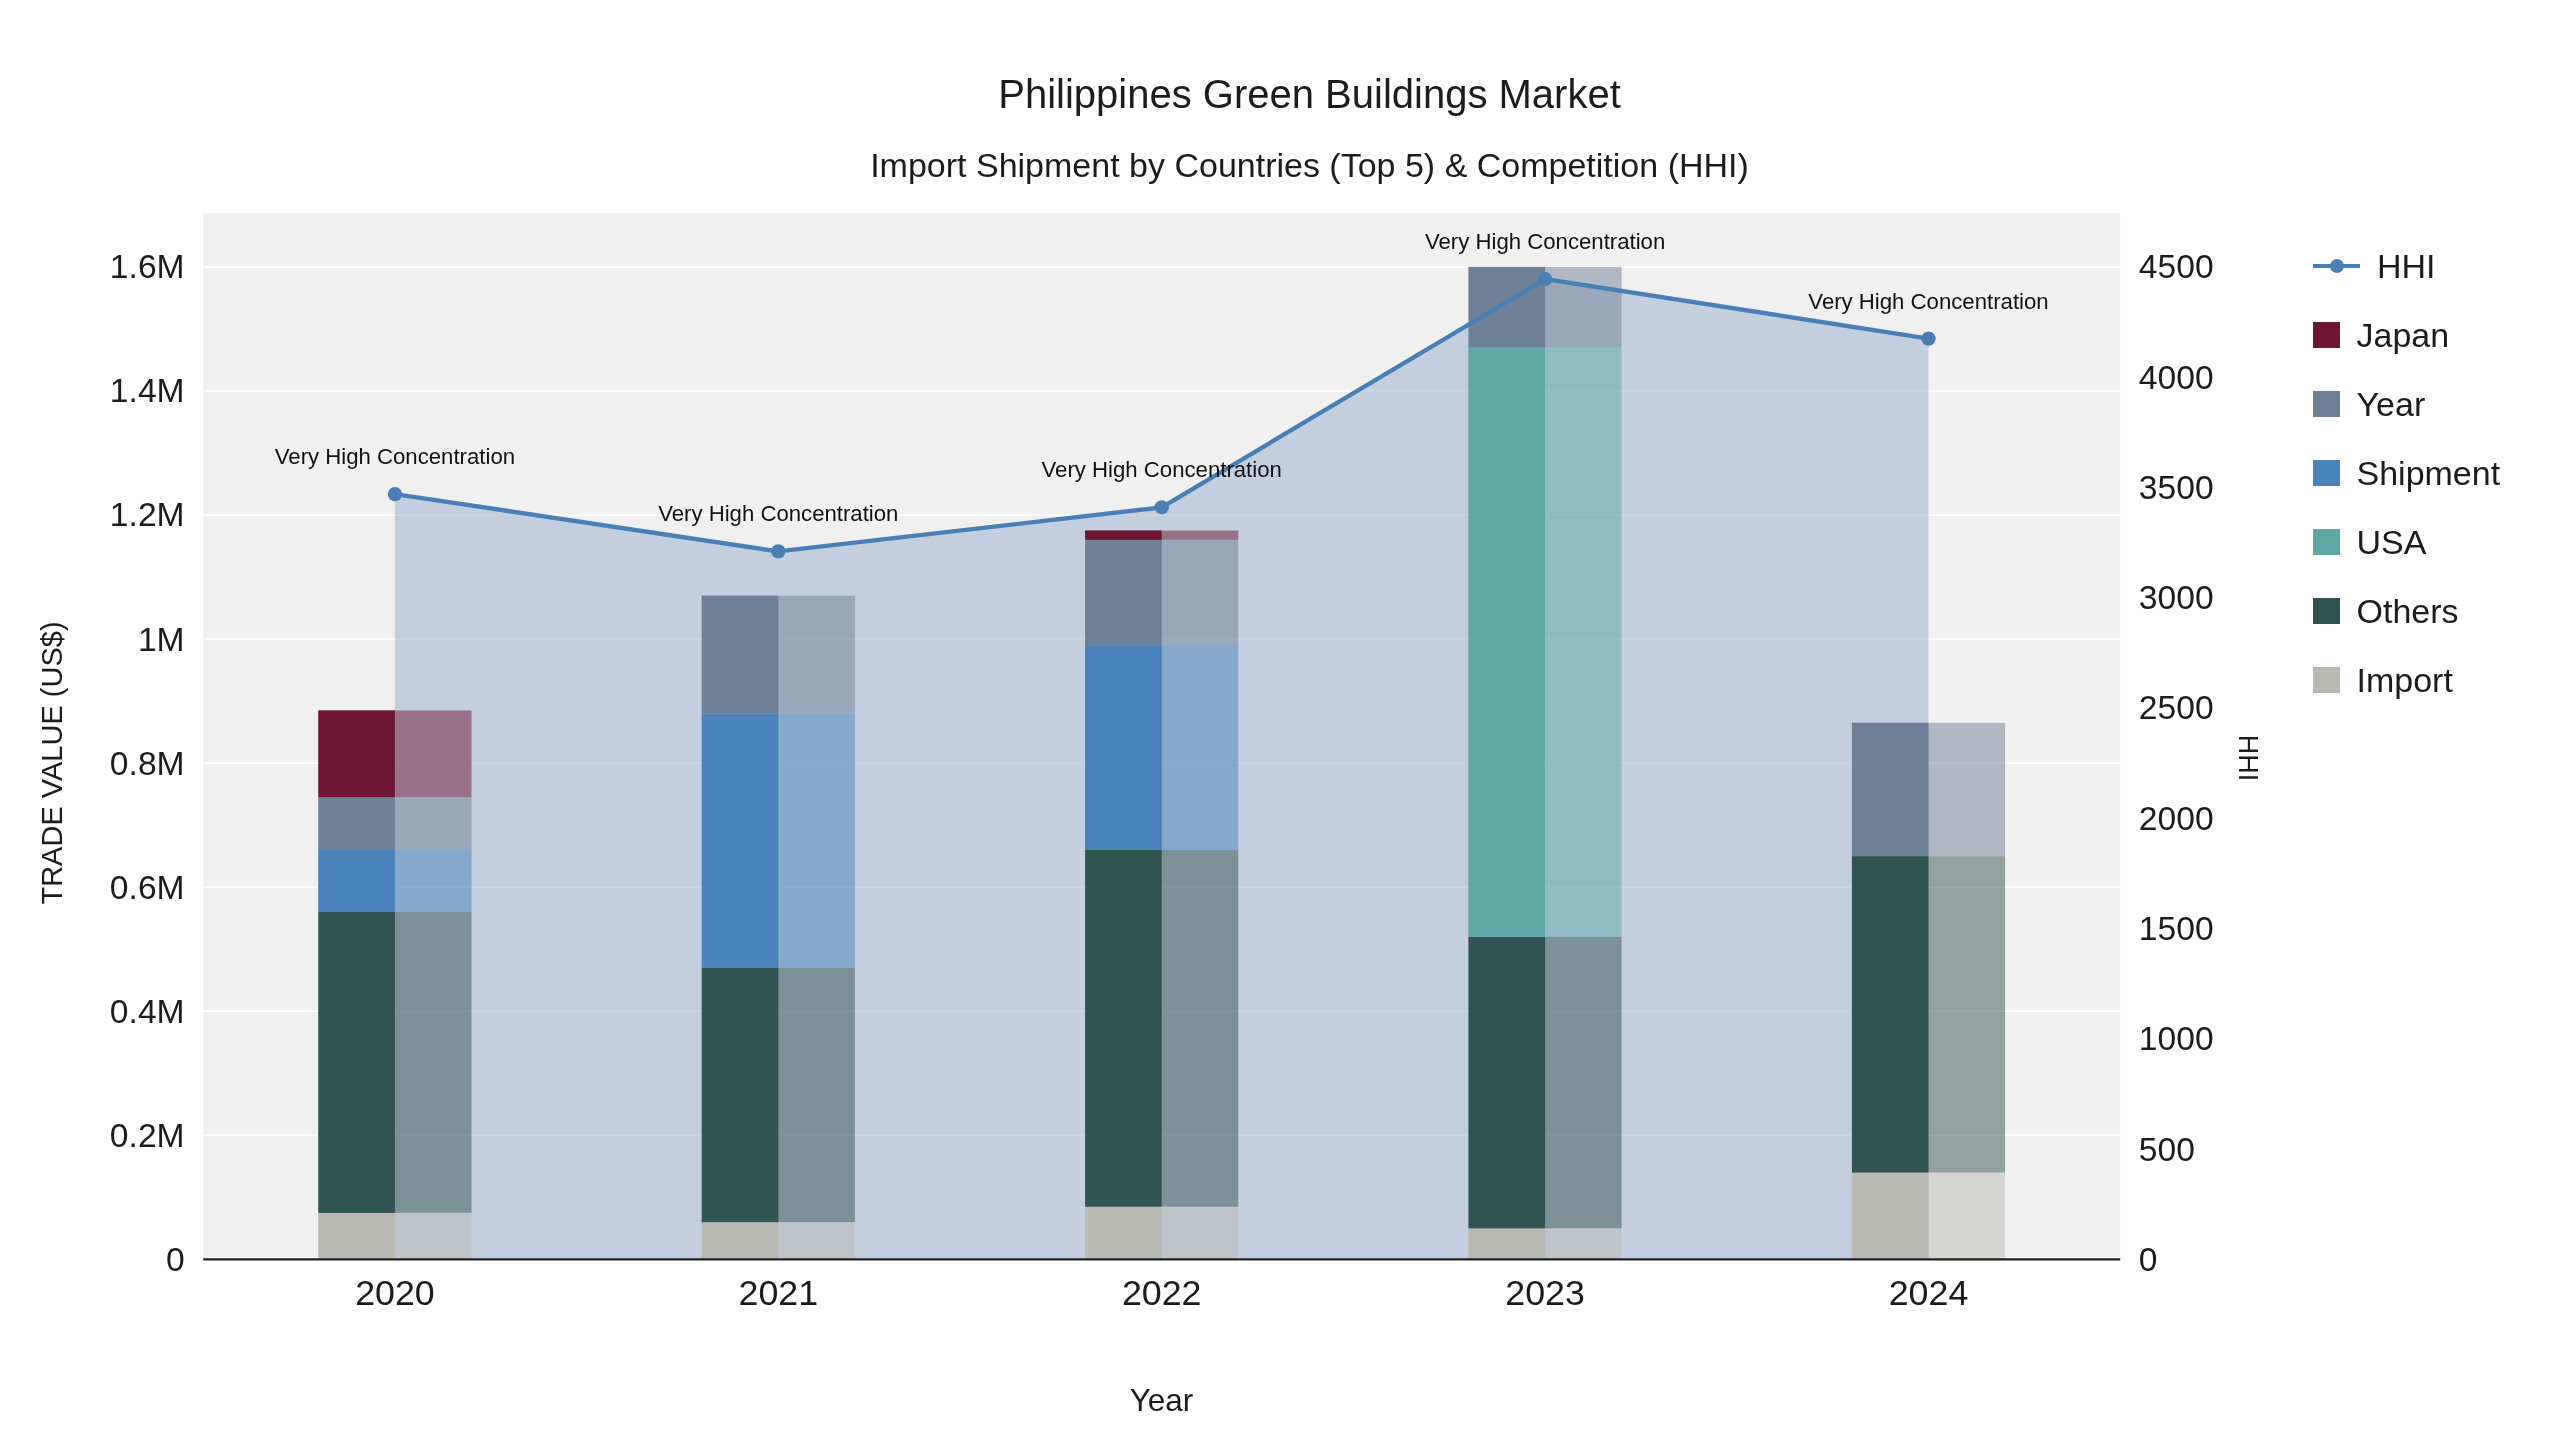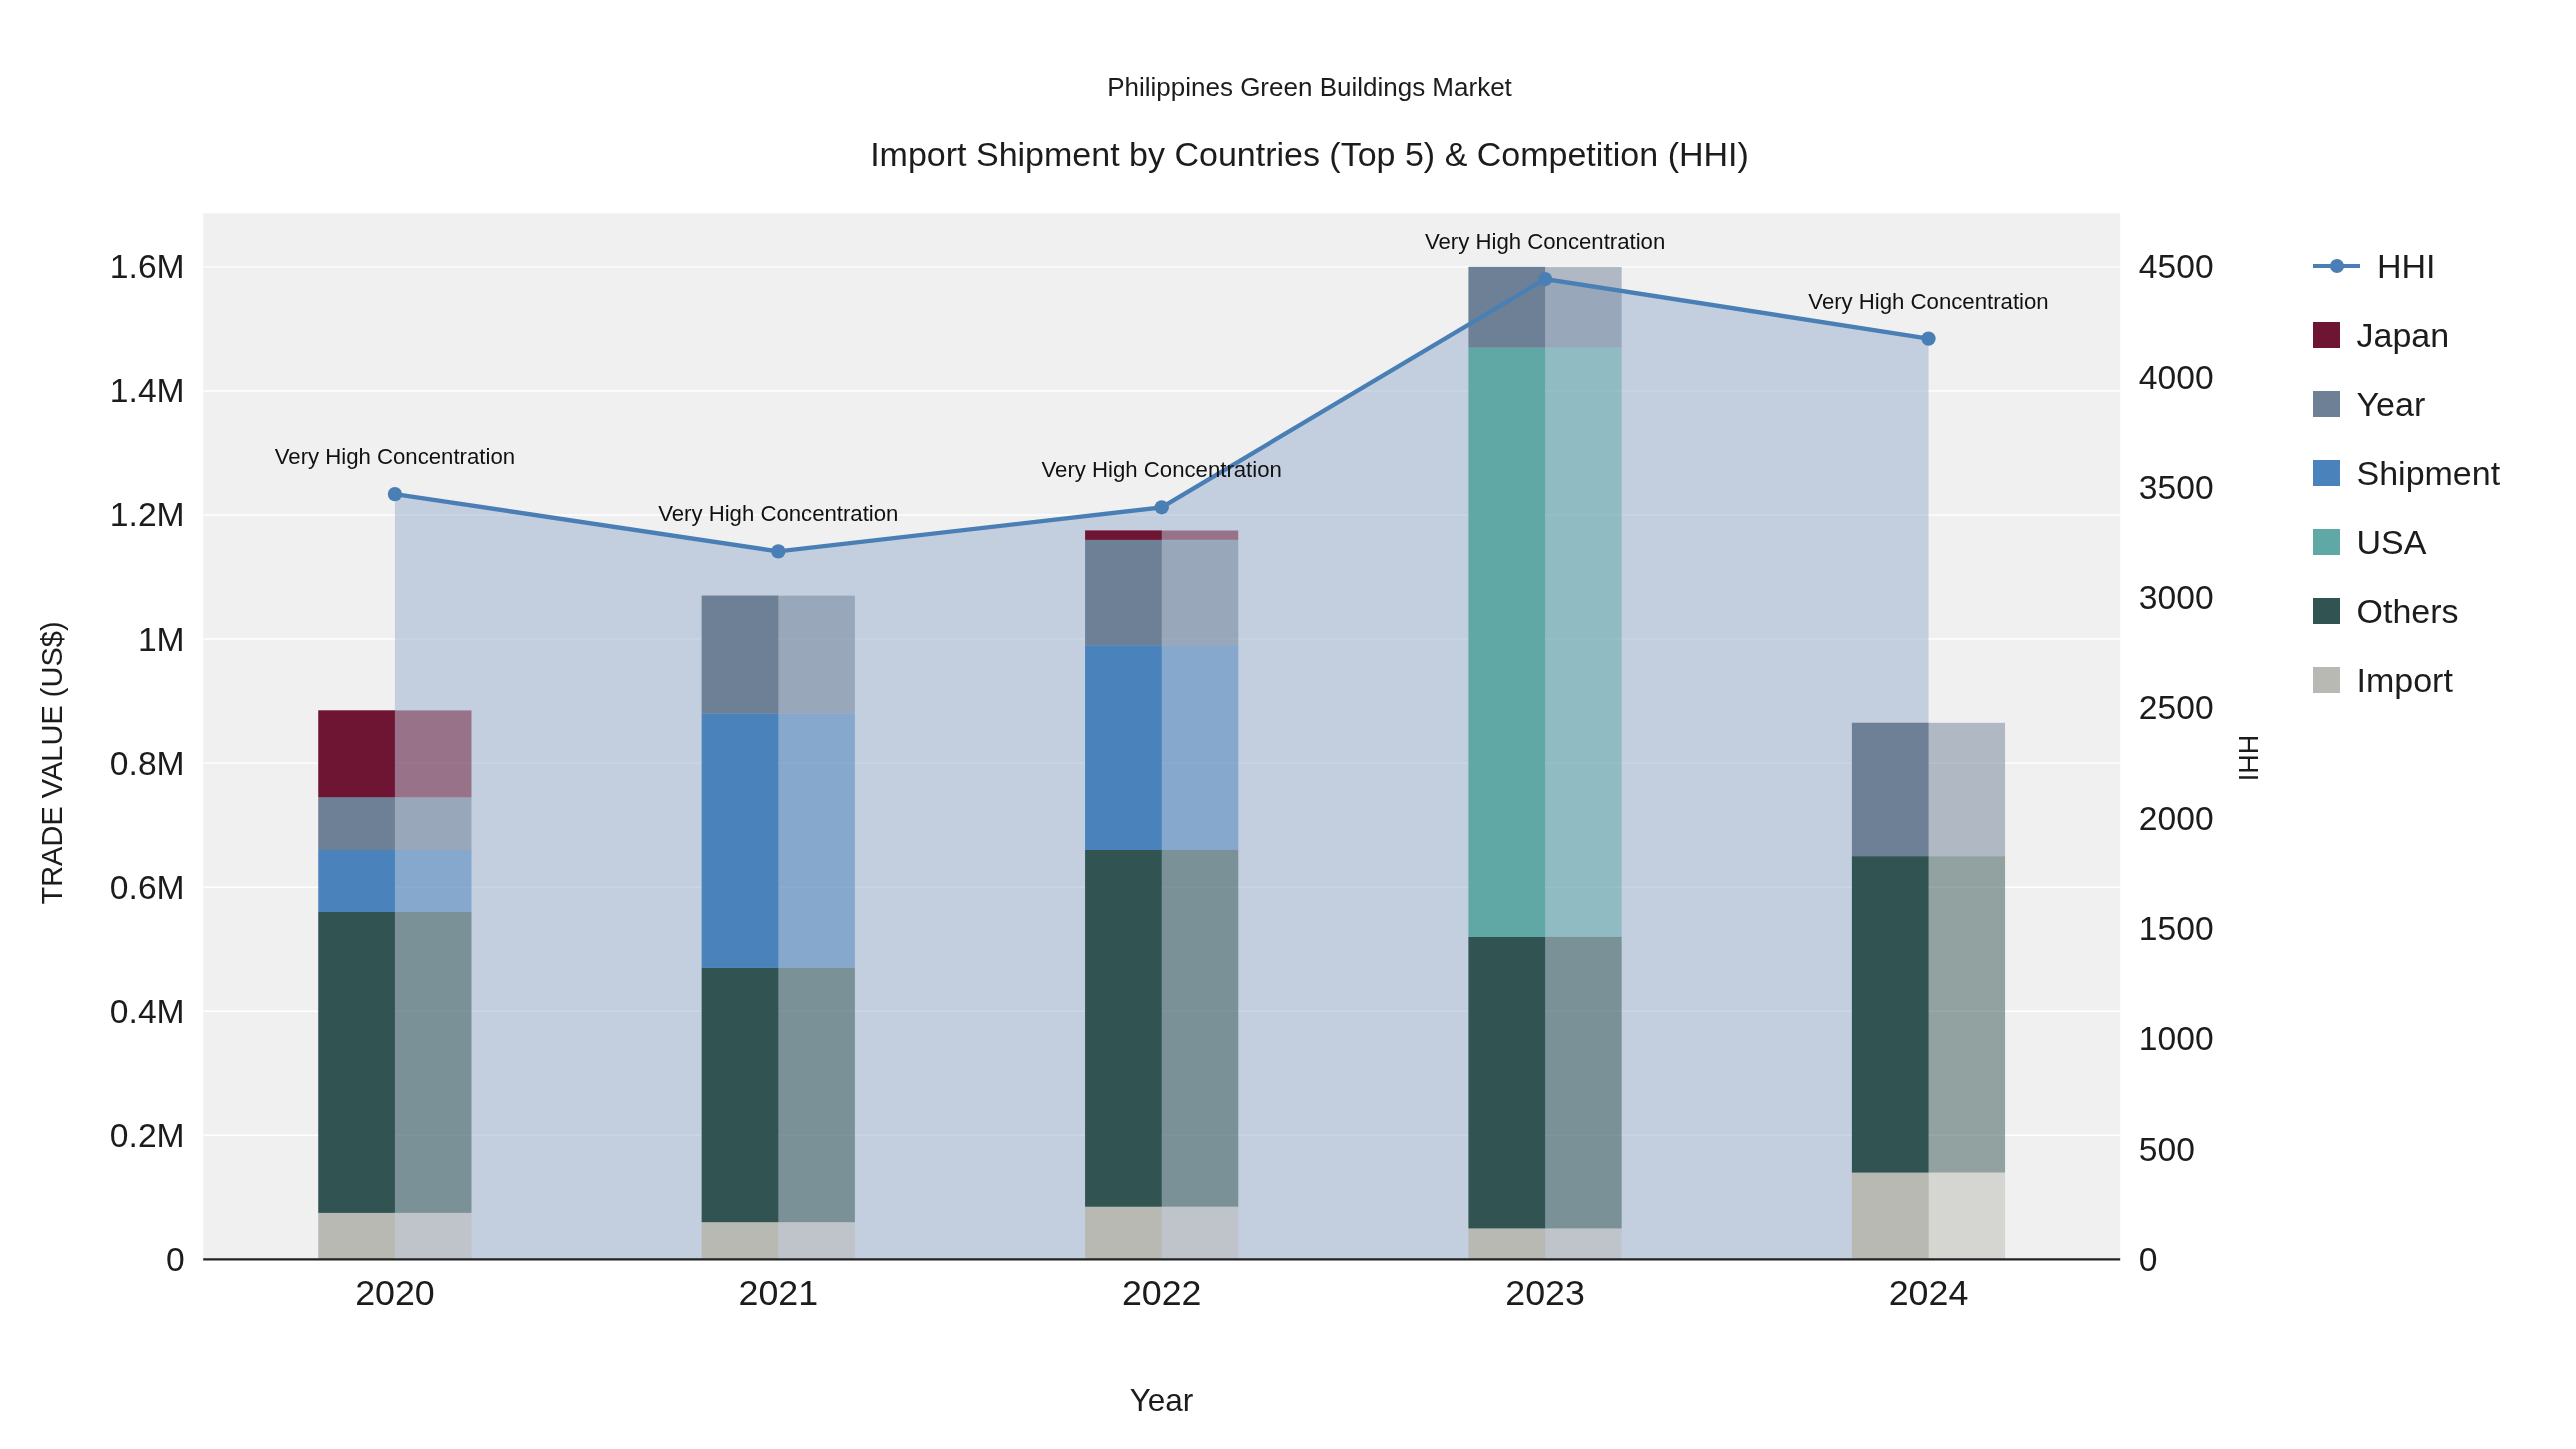--- a/index.html
+++ b/index.html
@@ -3,22 +3,22 @@
 <meta charset="utf-8">
 <style>
   * { margin:0; padding:0; box-sizing:border-box; }
   html,body { width:2576px; height:1449px; background:#ffffff;
     font-family:"Liberation Sans", sans-serif; position:relative; overflow:hidden; }
   #app { position:absolute; inset:0; }
   svg { position:absolute; left:0; top:0; }
   svg text { font-family:"Liberation Sans", sans-serif; }
 
   .title-line { position:absolute; left:43px; width:2533px; text-align:center; color:#1c1c1c; }
-  #chart-title    { top:72px; font-size:26px;text-align:center; }
-  #chart-subtitle { top:135px; font-size:34px; }
+  #chart-title    { top:72px; font-size:40px;text-align:center; }
+  #chart-subtitle { top:146px; font-size:34px; }
 
   .axis-title { position:absolute; white-space:nowrap; color:#1c1c1c; }
   #ylabel-left  { font-size:29px; top:763px; left:52px;  transform:translate(-50%,-50%) rotate(-90deg); }
   #ylabel-right { font-size:27px; top:758px; left:2247px; transform:translate(-50%,-50%) rotate(90deg); }
   #xlabel { font-size:31.5px; top:1358px; left:0; width:2323px; text-align:center;margin-top:24px; }
 
   #legend { position:absolute; left:2313px; top:246px; display:flex; flex-direction:column; gap:29px; }
   .legend-item { display:flex; align-items:center; gap:17px; height:40px; cursor:pointer; }
   .legend-label { font-size:34px; color:#1c1c1c; }
   .legend-marker.square { width:26.5px; height:26.5px; display:inline-block; flex:0 0 auto; }

